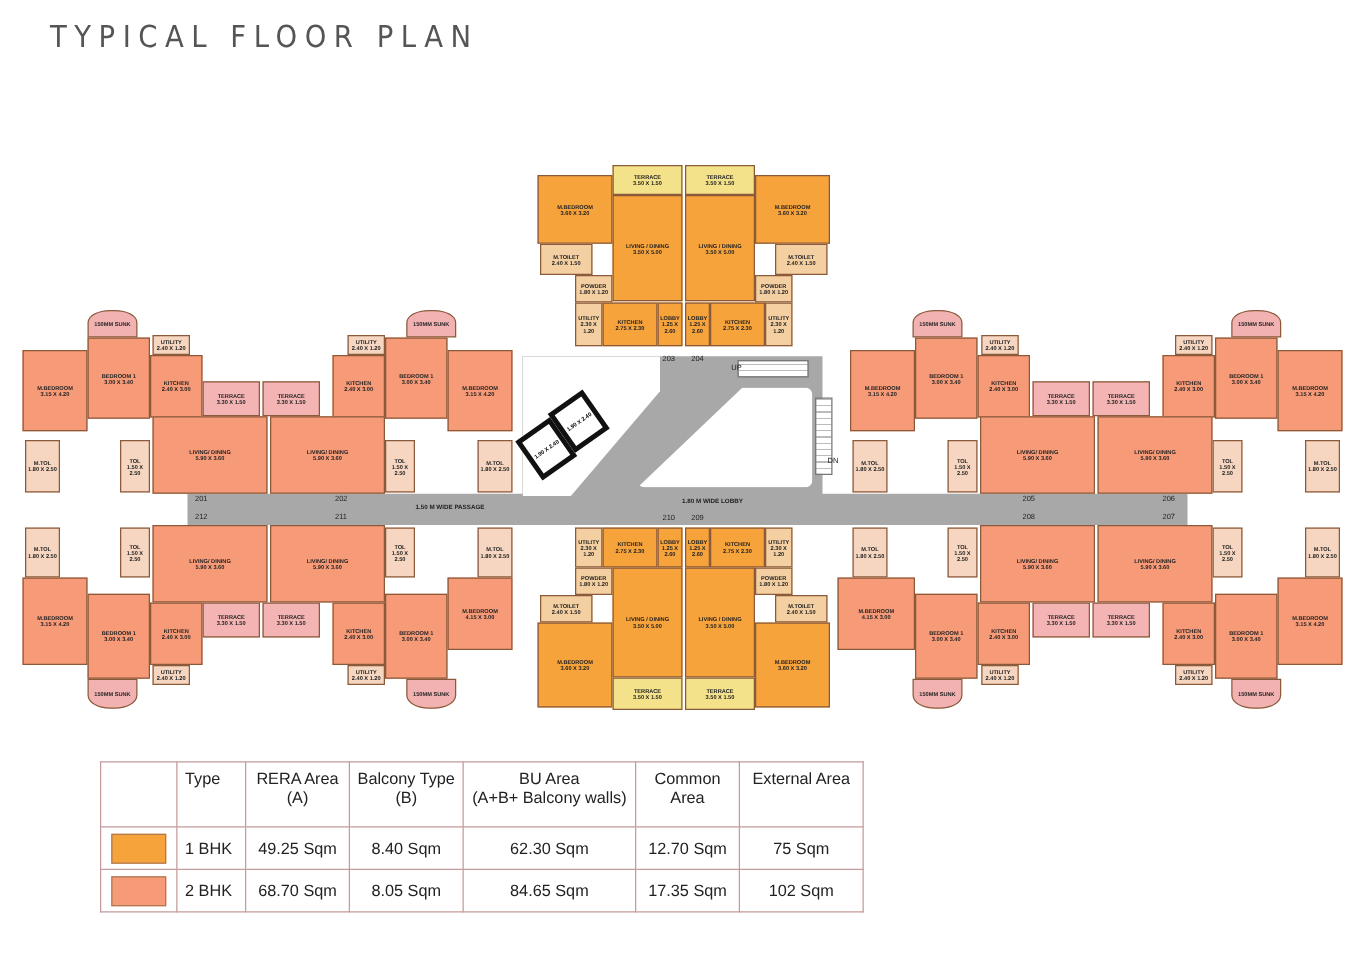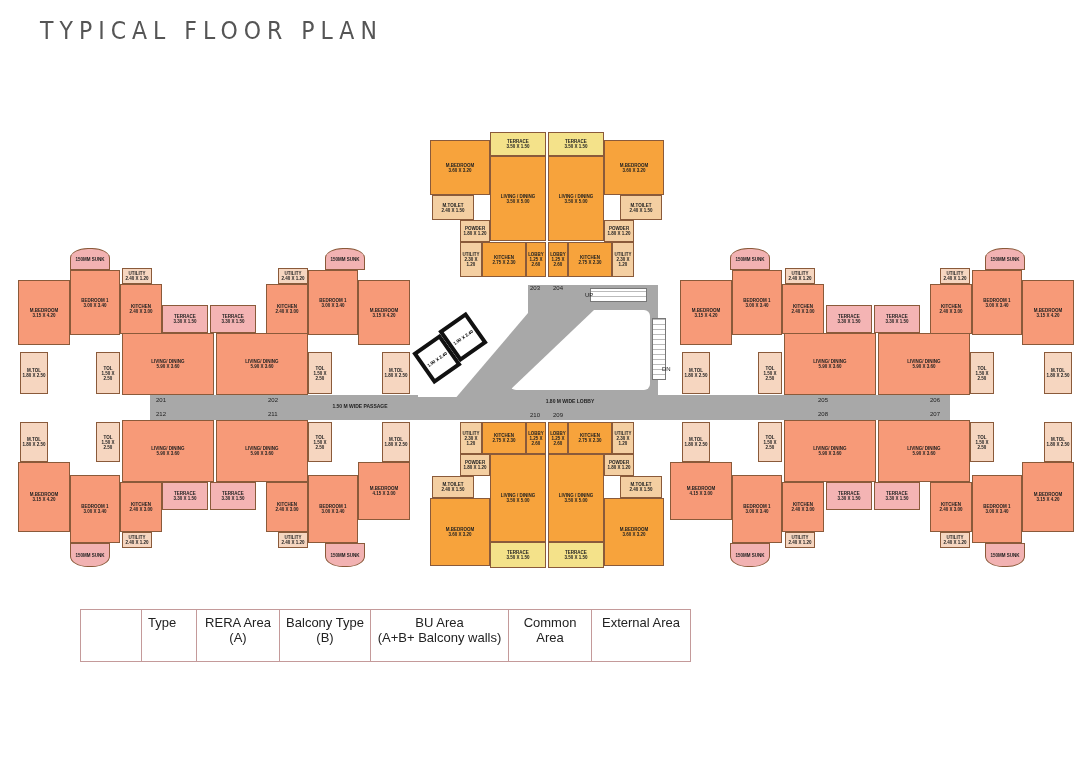--- a/index.html
+++ b/index.html
@@ -488,14 +488,36 @@
     <th style="width:70px;white-space:pre-line;">RERA Area
 (A)</th>
     <th style="width:78px;white-space:pre-line;">Balcony Type
 (B)</th>
     <th style="width:125px;white-space:pre-line;">BU Area
 (A+B+ Balcony walls)</th>
     <th style="width:70px;white-space:pre-line;">Common
 Area</th>
     <th style="width:86px;white-space:pre-line;">External Area</th>
   </tr>
+  <tr>
+    <td>
+          <div class="sw" style="background:#f7a33c;"></div>
+        </td>
+    <td class="tdtype">1 BHK</td>
+    <td>49.25 Sqm</td>
+    <td>8.40 Sqm</td>
+    <td>62.30 Sqm</td>
+    <td>12.70 Sqm</td>
+    <td>75 Sqm</td>
+  </tr>
+  <tr>
+    <td>
+          <div class="sw" style="background:#f79a78;"></div>
+        </td>
+    <td class="tdtype">2 BHK</td>
+    <td>68.70 Sqm</td>
+    <td>8.05 Sqm</td>
+    <td>84.65 Sqm</td>
+    <td>17.35 Sqm</td>
+    <td>102 Sqm</td>
+  </tr>
 </tbody>
   </table>
 
 </body></html>

